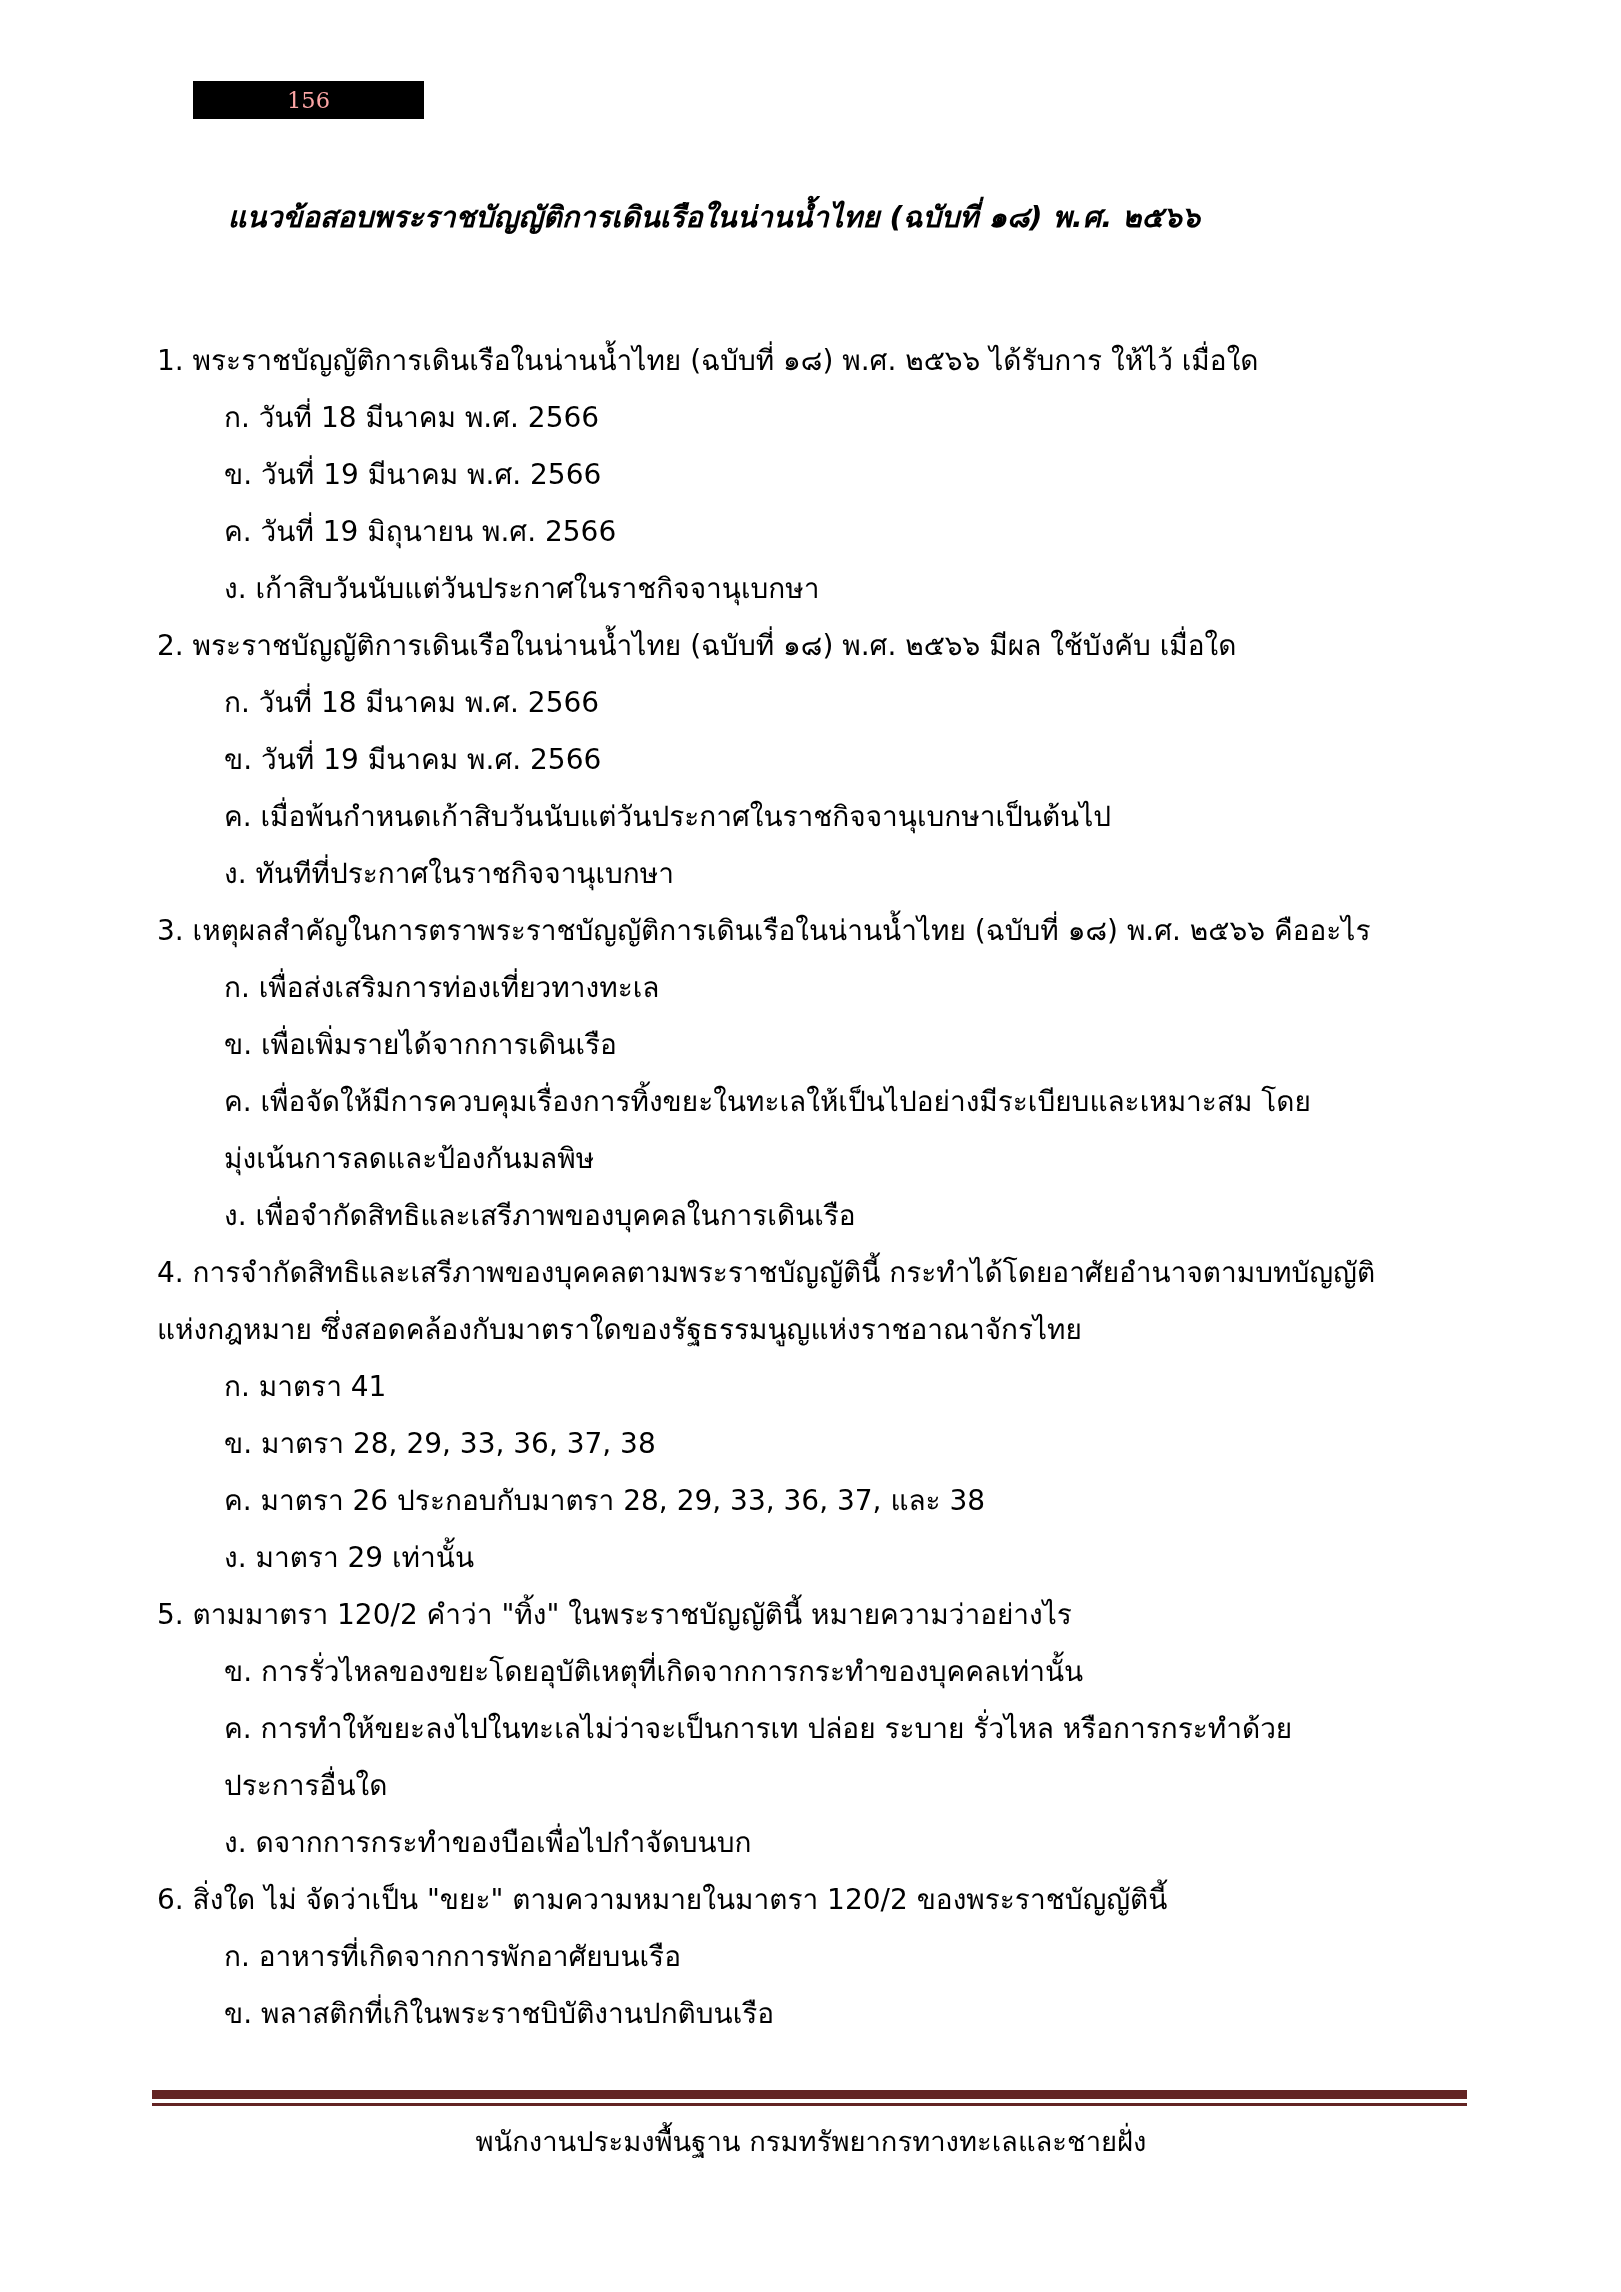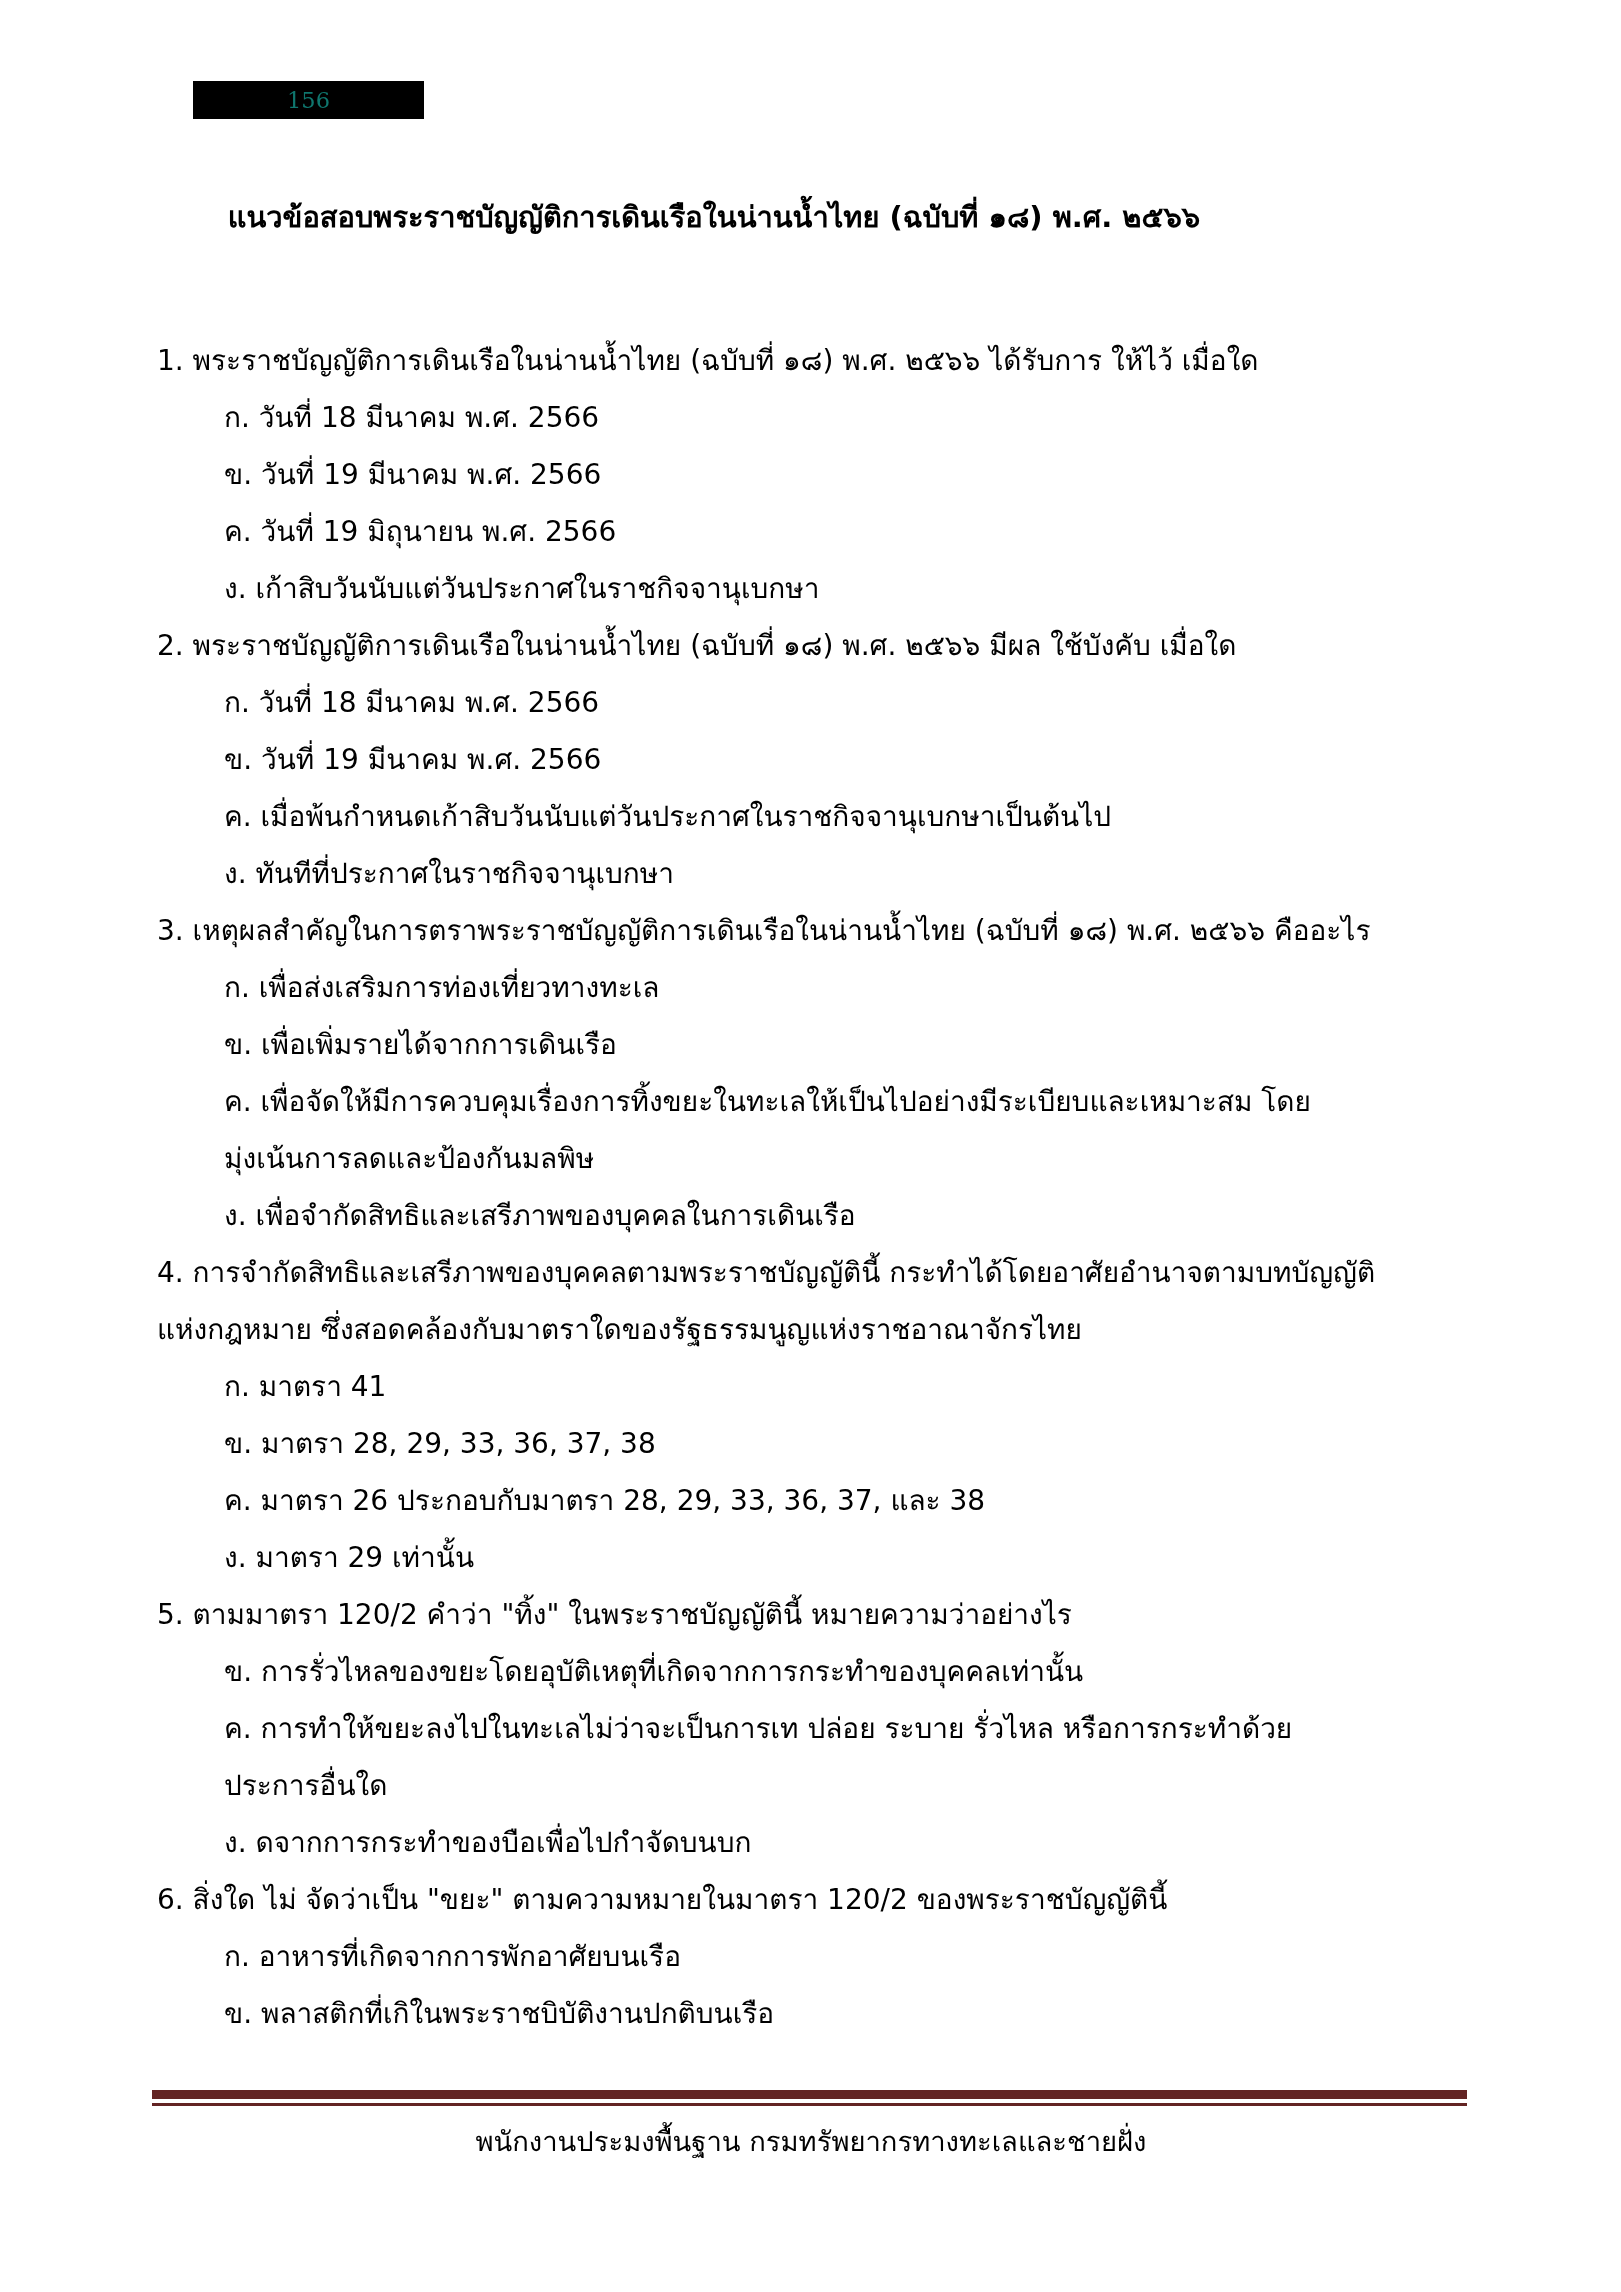--- a/index.html
+++ b/index.html
@@ -7,27 +7,27 @@
     position:relative;
     width:1621px;height:2293px;
     background:#ffffff;
     font-family:"DejaVu Sans",sans-serif;
     color:#000000;
     overflow:hidden;
   }
   .page-number-badge{
     position:absolute;left:193px;top:81px;
     width:231px;height:38px;
-    background:#000000;color:#0f766e;
+    background:#000000;color:#fca5a5;
     font-family:"DejaVu Serif",serif;
     font-size:22.5px;line-height:38px;text-align:center;
   }
   .doc-title{
     position:absolute;left:0;top:194px;width:1428px;
-    text-align:center;font-weight:bold;font-size:29px;
+    text-align:center;font-weight:bold;font-size:29px;font-style:italic;
   }
   .content{
     position:absolute;left:157px;top:332px;width:1308px;
   }
   .line{
     height:57px;line-height:57px;font-size:28px;
     white-space:nowrap;overflow:visible;
   }
   .line.q{padding-left:0;}
   .line.opt{padding-left:67px;}

